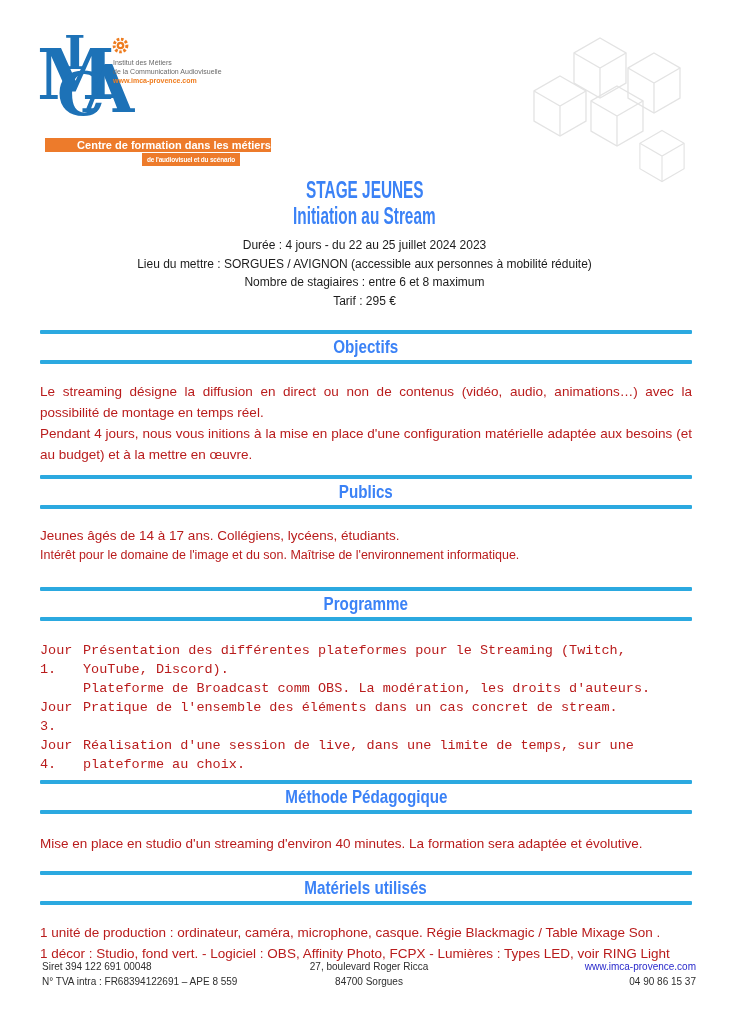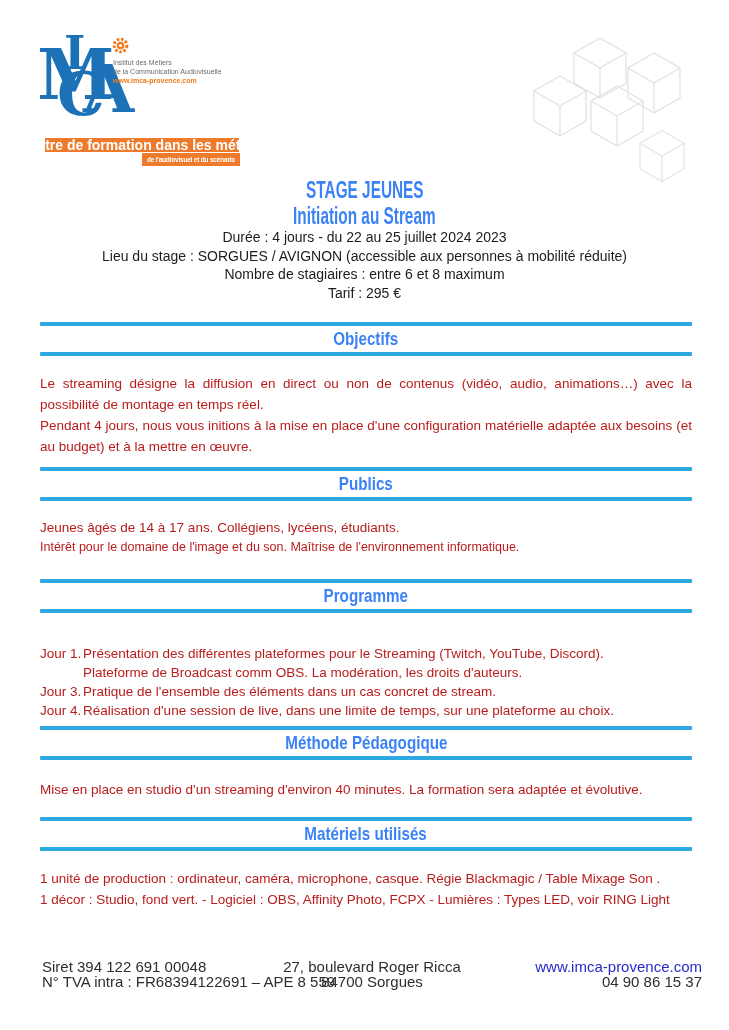--- a/index.html
+++ b/index.html
@@ -12,55 +12,55 @@
   .logo span{position:absolute;font-family:"DejaVu Serif",serif;font-weight:700;color:#1d72b7;line-height:1;}
   .l-i{left:22px;top:-4px;font-size:46px;}
   .l-m{left:-5px;top:6px;font-size:70px;}
   .l-c{left:15px;top:30px;font-size:60px;}
   .l-a{left:41px;top:22px;font-size:66px;}
   .gear{position:absolute;left:112px;top:37px;width:17px;height:17px;}
   .org{position:absolute;left:113px;top:58px;font-size:7px;line-height:9px;color:#6a6a6a;}
   .org .site{color:#ef7c1e;font-weight:700;}
   .banner{position:absolute;background:#ed7b2b;color:#fff;font-weight:700;
           display:flex;align-items:center;justify-content:center;white-space:nowrap;}
-  .banner1{left:45px;top:138px;width:194px;height:14px;font-size:14px;}
+  .banner1{left:45px;top:138px;width:194px;height:14px;font-size:11px;padding-left:32px;}
   .banner2{left:142px;top:153px;width:98px;height:13px;font-size:6.5px;letter-spacing:-0.2px;}
   .cubes{position:absolute;left:522px;top:28px;}
 
   
   .condensed{display:inline-block;transform:scaleX(0.64);transform-origin:50% 50%;}
   .condensed-h{display:inline-block;transform:scaleX(0.8);transform-origin:50% 50%;}
   h1,h2,h3{margin:0;font-weight:700;color:#3b82f6;text-align:center;}
   h1{margin-top:6px;font-size:24px;line-height:28px;}
   h2{font-size:24px;line-height:24px;}
-  .details{margin-top:0;text-align:center;font-size:14px;line-height:18.5px;color:#1c1c1c;}
+  .details{margin-top:8px;text-align:center;font-size:12px;line-height:18.5px;color:#1c1c1c;}
   .details div{white-space:nowrap;}
 
   
   .content{margin:0 37px 0 40px;}
   .rule{height:4px;background:#2ba9e0;border-radius:1px;}
   .sec-head{text-align:center;padding:2px 0;}
   .sec-head h3{font-size:19px;line-height:22px;}
   .sec-body{margin-top:17px;font-size:13.5px;color:#b91c1c;}
   .just p{margin:0;text-align:justify;line-height:21px;}
   .lines div{line-height:19.5px;}
   .nowrap{white-space:nowrap;}
   .sec-objectifs .rule-top{margin-top:20px;}
   .sec-publics .rule-top{margin-top:10px;}
   .sec-programme .rule-top{margin-top:22px;}
   .sec-methode .rule-top{margin-top:6px;}
   .sec-materiels .rule-top{margin-top:17px;}
-  .sec-programme .sec-body{margin-top:31px;}
+  .sec-programme .sec-body{margin-top:20px;font-family:Liberation Mono, monospace;}
   .prog-row{display:grid;grid-template-columns:43px 1fr;line-height:19px;}
   .sec-methode .sec-body{margin-top:20px;}
   .sec-materiels .sec-body div{line-height:21px;}
 
   
-  .footer{position:absolute;left:42px;right:27px;top:960px;height:32px;
-          font-size:15px;line-height:14.5px;color:#2e2e2e;}
+  .footer{position:absolute;left:42px;right:33px;top:960px;height:32px;
+          font-size:10px;line-height:14.5px;color:#2e2e2e;}
   .f-left{position:absolute;left:0;top:0;}
   .f-center{position:absolute;left:0;right:0;top:0;text-align:center;}
   .f-right{position:absolute;right:0;top:0;text-align:right;}
   .f-right .site{color:#2929cb;}
 </style>
 </head>
 <body>
 
 <div class="page">
 
@@ -101,21 +101,21 @@
 
     <div class="banner banner1">Centre de formation dans les métiers</div>
     <div class="banner banner2">de l'audiovisuel et du scénario</div>
   </div>
 
   <h1><span class="condensed">STAGE JEUNES</span></h1>
   <h2><span class="condensed">Initiation au Stream</span></h2>
 
   <div class="details">
     <div>Durée :  4 jours - du 22 au 25 juillet 2024 2023</div>
-    <div>Lieu du stage : SORGUES / AVIGNON (accessible aux personnes à mobilité réduite)</div>
+    <div>Lieu du mettre : SORGUES / AVIGNON (accessible aux personnes à mobilité réduite)</div>
     <div>Nombre de stagiaires : entre 6 et 8 maximum</div>
     <div>Tarif : 295 €</div>
   </div>
 
   <div class="content">
 
     <section class="sec-objectifs">
       <div class="rule rule-top"></div>
       <div class="sec-head">
           <h3><span class="condensed-h">Objectifs</span></h3>

